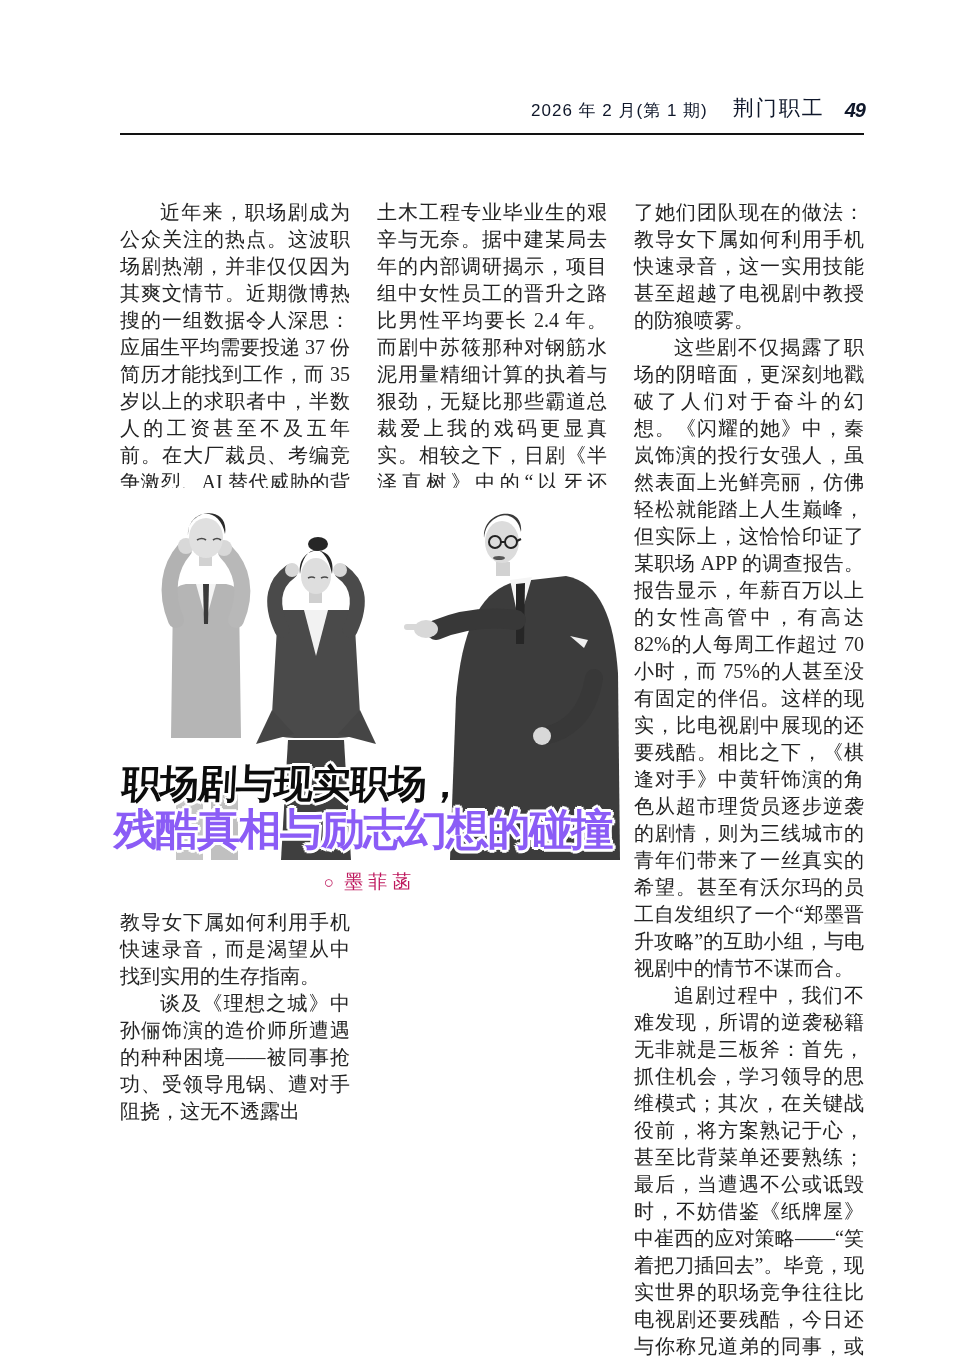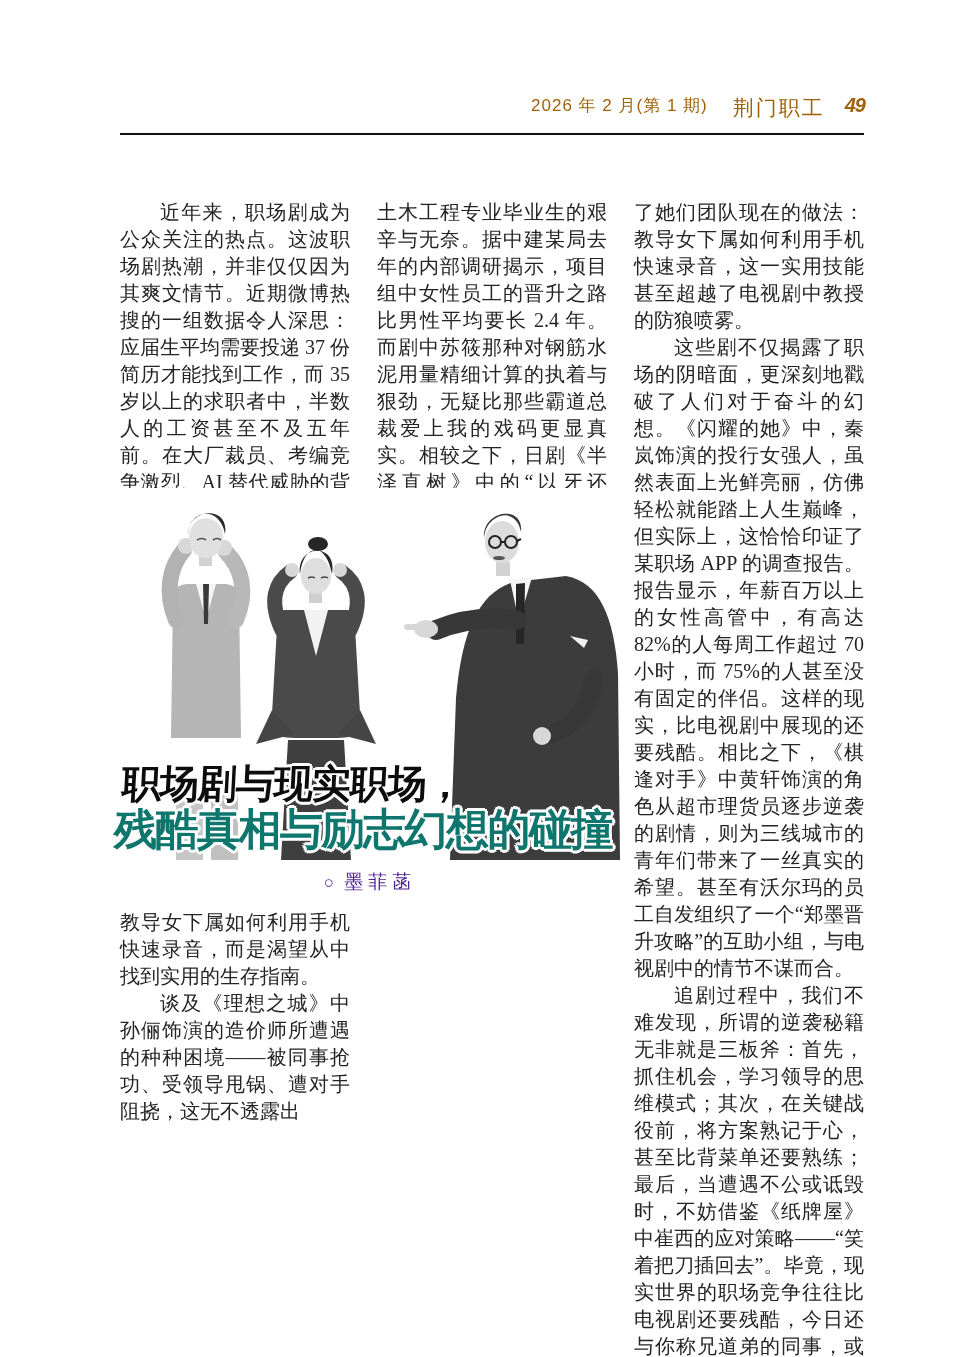--- a/index.html
+++ b/index.html
@@ -1,21 +1,21 @@
 <!DOCTYPE html>
 <html><head>
 <meta charset="utf-8">
 <style>
   html,body{margin:0;padding:0;background:#fff;}
   .page{position:relative;width:960px;height:1357px;background:#ffffff;overflow:hidden;
         font-family:"Liberation Serif","DejaVu Serif",serif;color:#222;}
 
   
-  .hdr{position:absolute;top:94px;right:95px;display:flex;align-items:flex-start;
-       font-family:"Liberation Sans","DejaVu Sans",sans-serif;color:#a16207;}
+  .hdr{position:absolute;top:94px;right:95px;display:flex;align-items:flex-end;
+       font-family:"Liberation Sans","DejaVu Sans",sans-serif;color:#0f172a;}
   .hdr .issue{font-size:17px;letter-spacing:1px;}
   .hdr .pub{font-size:21px;letter-spacing:2px;margin-left:25px;}
   .hdr .pnum{font-size:20px;font-weight:bold;font-style:italic;margin-left:20px;letter-spacing:-1px;}
   .hdr-rule{position:absolute;left:120px;top:133px;width:744px;height:2px;background:#121212;}
 
   
   .col{position:absolute;width:230px;font-size:20px;line-height:27px;text-align:justify;
        text-justify:inter-ideograph;color:#242424;}
   .col p{margin:0;}
   .col p.ind{text-indent:2em;}
@@ -31,23 +31,23 @@
 
   
   .outline-dark{
     text-shadow:3px 0 0 #fff,-3px 0 0 #fff,0 3px 0 #fff,0 -3px 0 #fff,
                 2px 2px 0 #fff,-2px 2px 0 #fff,2px -2px 0 #fff,-2px -2px 0 #fff;}
   .title1{position:absolute;left:122px;top:757px;z-index:3;
           font-family:"DejaVu Serif","Liberation Serif",serif;font-weight:bold;
           font-size:39px;letter-spacing:-1px;color:#0c0c0c;transform:skewX(-3deg);}
   .title2{position:absolute;left:114px;top:801px;z-index:3;
           font-family:"Liberation Sans","DejaVu Sans",sans-serif;font-weight:bold;
-          font-size:43px;letter-spacing:-1.5px;color:#0f766e;}
+          font-size:43px;letter-spacing:-1.5px;color:#8b5cf6;}
   .byline{position:absolute;left:120px;top:869px;width:500px;text-align:center;z-index:3;
-          font-size:19px;letter-spacing:5px;color:#4c1d95;}
+          font-size:19px;letter-spacing:5px;color:#be185d;}
   .byline .mark{font-size:17px;letter-spacing:0;margin-right:10px;}
 </style>
 </head>
 <body>
 
 <div class="page">
 
   <div class="hdr">
     <span class="issue">2026 年 2 月(第 1 期)</span>
     <span class="pub">荆门职工</span>

